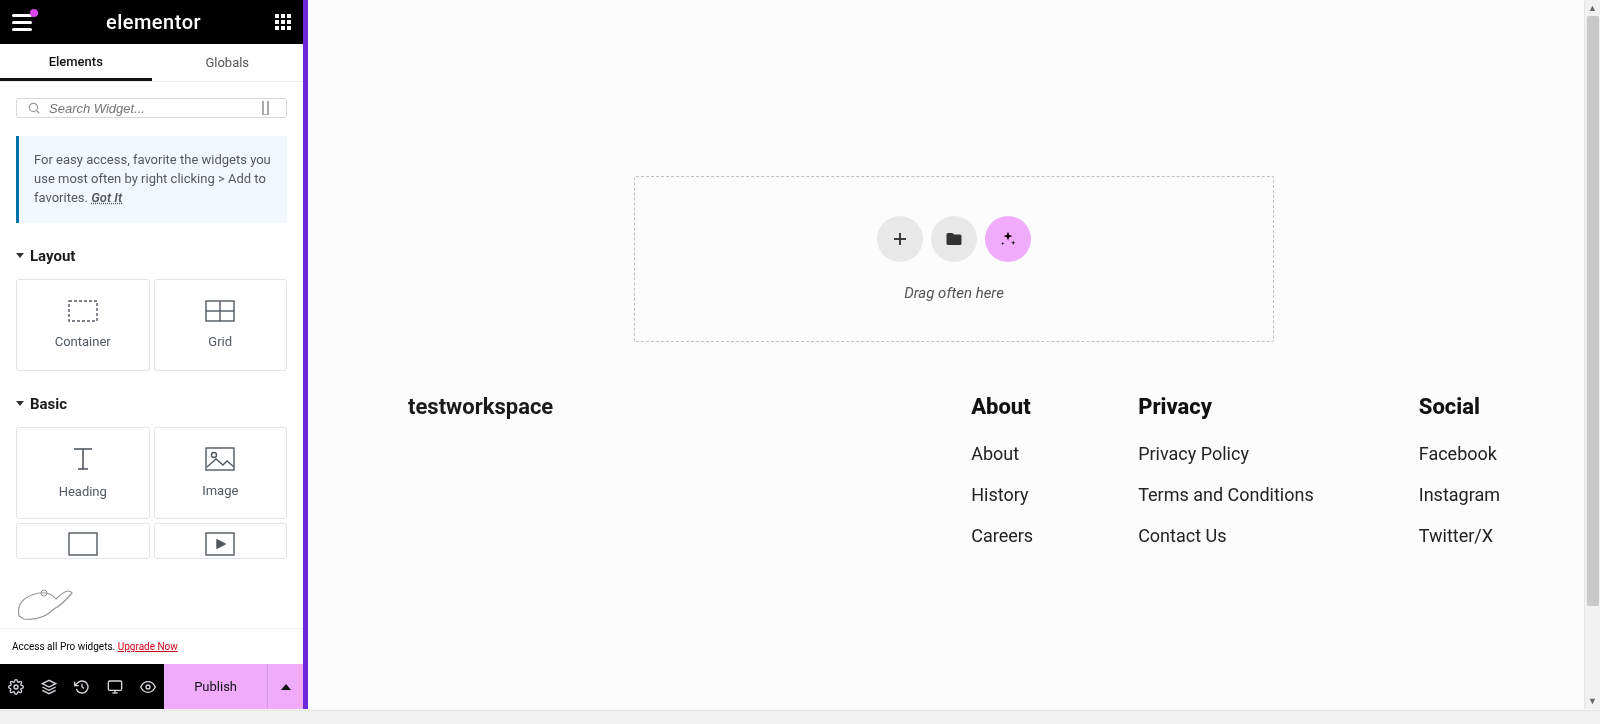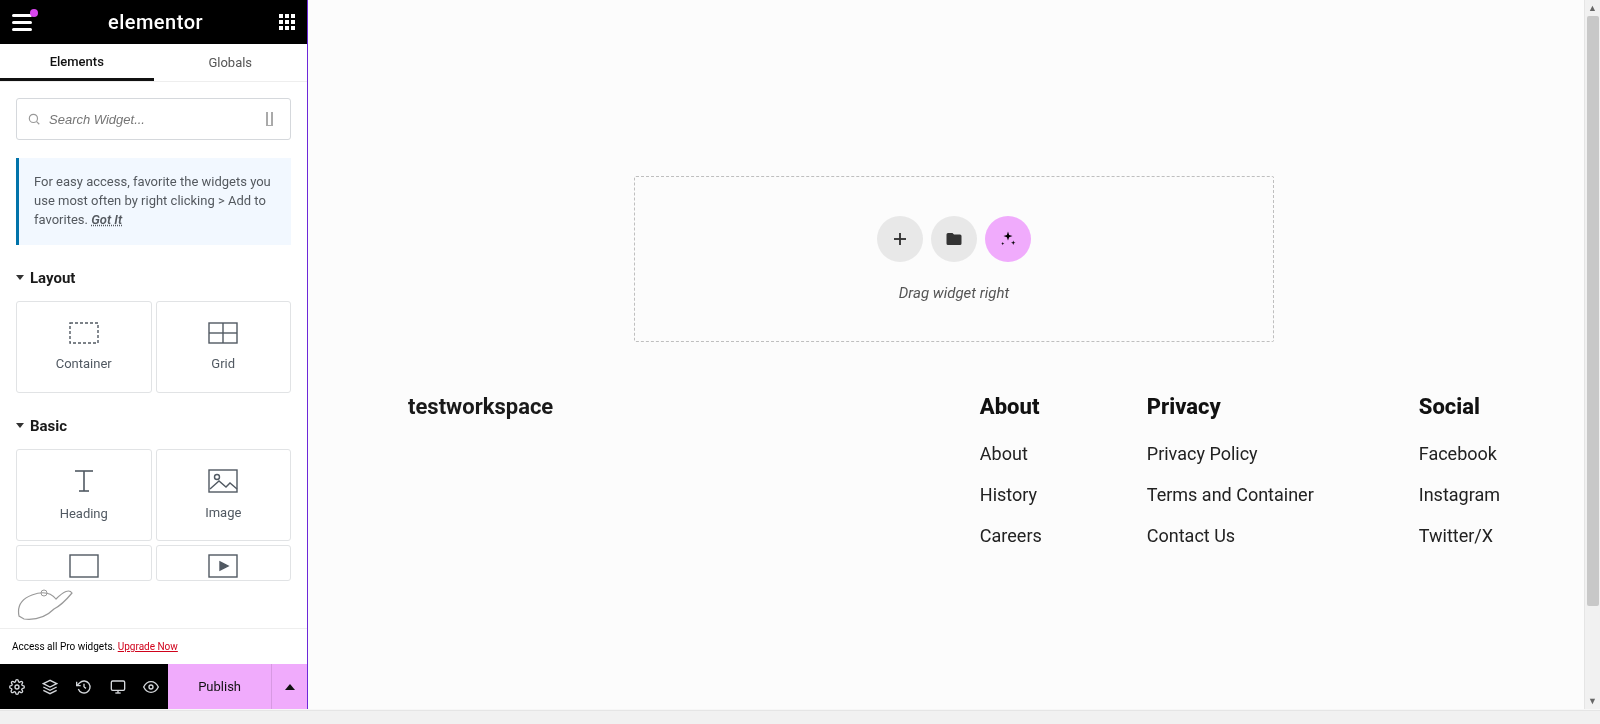--- a/index.html
+++ b/index.html
@@ -14,21 +14,21 @@
   .app { display: flex; width: 100%; height: 100%; }
 
   
   .sidebar {
     width: 308px;
     height: 709px;
     background: #fff;
     display: flex;
     flex-direction: column;
     position: relative;
-    border-right: 1px solid #6d28d9;
+    border-right: 5px solid #6d28d9;
   }
   .sidebar-header {
     height: 44px;
     background: #000;
     color: #fff;
     display: flex;
     align-items: center;
     justify-content: space-between;
     padding: 0 12px;
   }
@@ -63,21 +63,21 @@
   .tab.active { color: #111; border-bottom: 3px solid #111; font-weight: 500; }
 
   .panel-body {
     flex: 1; overflow-y: auto; padding: 16px; position: relative;
   }
   .panel-body::-webkit-scrollbar { width: 6px; }
   .panel-body::-webkit-scrollbar-thumb { background: #cfcfcf; border-radius: 3px; }
 
   .search-box {
     display: flex; align-items: center; border: 1px solid #d5d8dc;
-    border-radius: 3px; padding: 0 10px; height: 42px;
+    border-radius: 3px; padding: 0 10px; height: 20px;
   }
   .search-box svg { width: 14px; height: 14px; color: #999; }
   .search-box input {
     border: none; outline: none; flex: 1; margin-left: 8px;
     font-size: 13px; font-style: italic; color: #666;
   }
 
   .tip {
     margin-top: 18px; background: #f2f8ff; border-left: 3px solid #0073aa;
     padding: 15px 15px; font-size: 13px; color: #54595f; line-height: 1.45;
@@ -391,41 +391,41 @@
           <svg width="18" height="18" viewBox="0 0 24 24" fill="currentColor">
               <path d="M10 4H4a2 2 0 0 0-2 2v12a2 2 0 0 0 2 2h16a2 2 0 0 0 2-2V8a2 2 0 0 0-2-2h-8l-2-2z"></path>
             </svg>
         </div>
         <div class="dz-btn pink">
           <svg width="18" height="18" viewBox="0 0 24 24" fill="currentColor">
               <path d="M12 2l1.5 4.5L18 8l-4.5 1.5L12 14l-1.5-4.5L6 8l4.5-1.5L12 2zM19 14l.8 2.2L22 17l-2.2.8L19 20l-.8-2.2L16 17l2.2-.8L19 14zM5 16l.6 1.6L7.2 18.2 5.6 18.8 5 20.4 4.4 18.8 2.8 18.2 4.4 17.6 5 16z"></path>
             </svg>
         </div>
       </div>
-      <div class="dz-label">Drag widget right</div>
+      <div class="dz-label">Drag often here</div>
     </div>
 
     <div class="footer-section">
       <div class="footer-left">
         <div class="ws-name">testworkspace</div>
       </div>
       <div class="footer-cols">
         <div class="footer-col">
           <h3>About</h3>
           <ul>
             <li>About</li>
             <li>History</li>
             <li>Careers</li>
           </ul>
         </div>
         <div class="footer-col">
           <h3>Privacy</h3>
           <ul>
             <li>Privacy Policy</li>
-            <li>Terms and Container</li>
+            <li>Terms and Conditions</li>
             <li>Contact Us</li>
           </ul>
         </div>
         <div class="footer-col">
           <h3>Social</h3>
           <ul>
             <li>Facebook</li>
             <li>Instagram</li>
             <li>Twitter/X</li>
           </ul>

